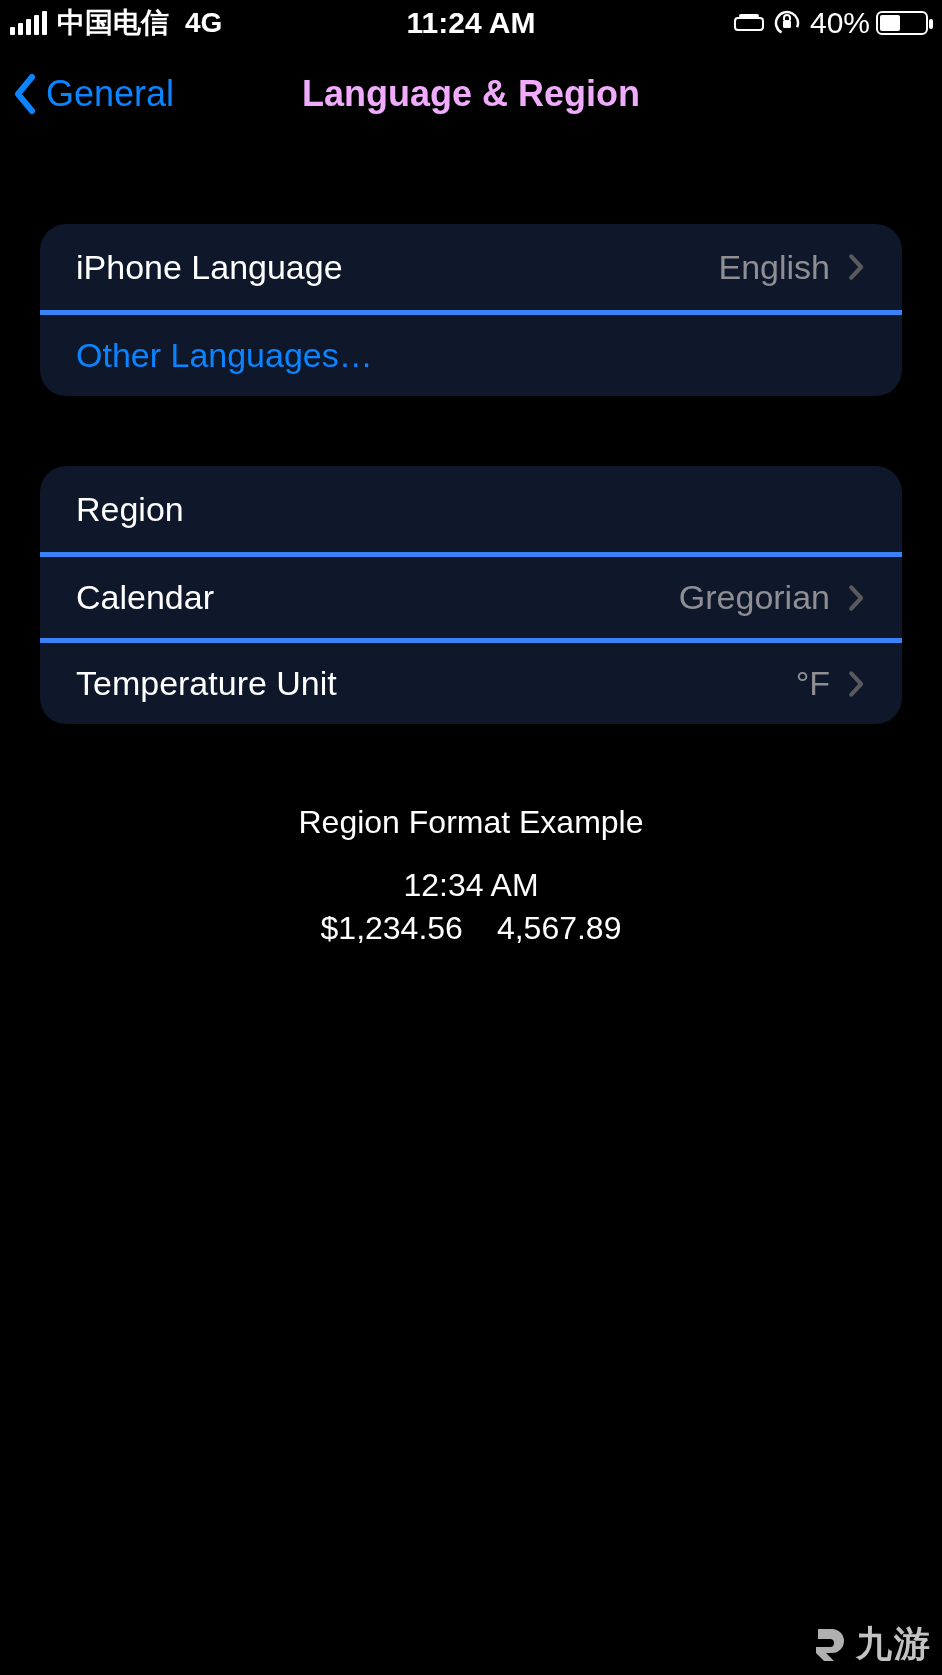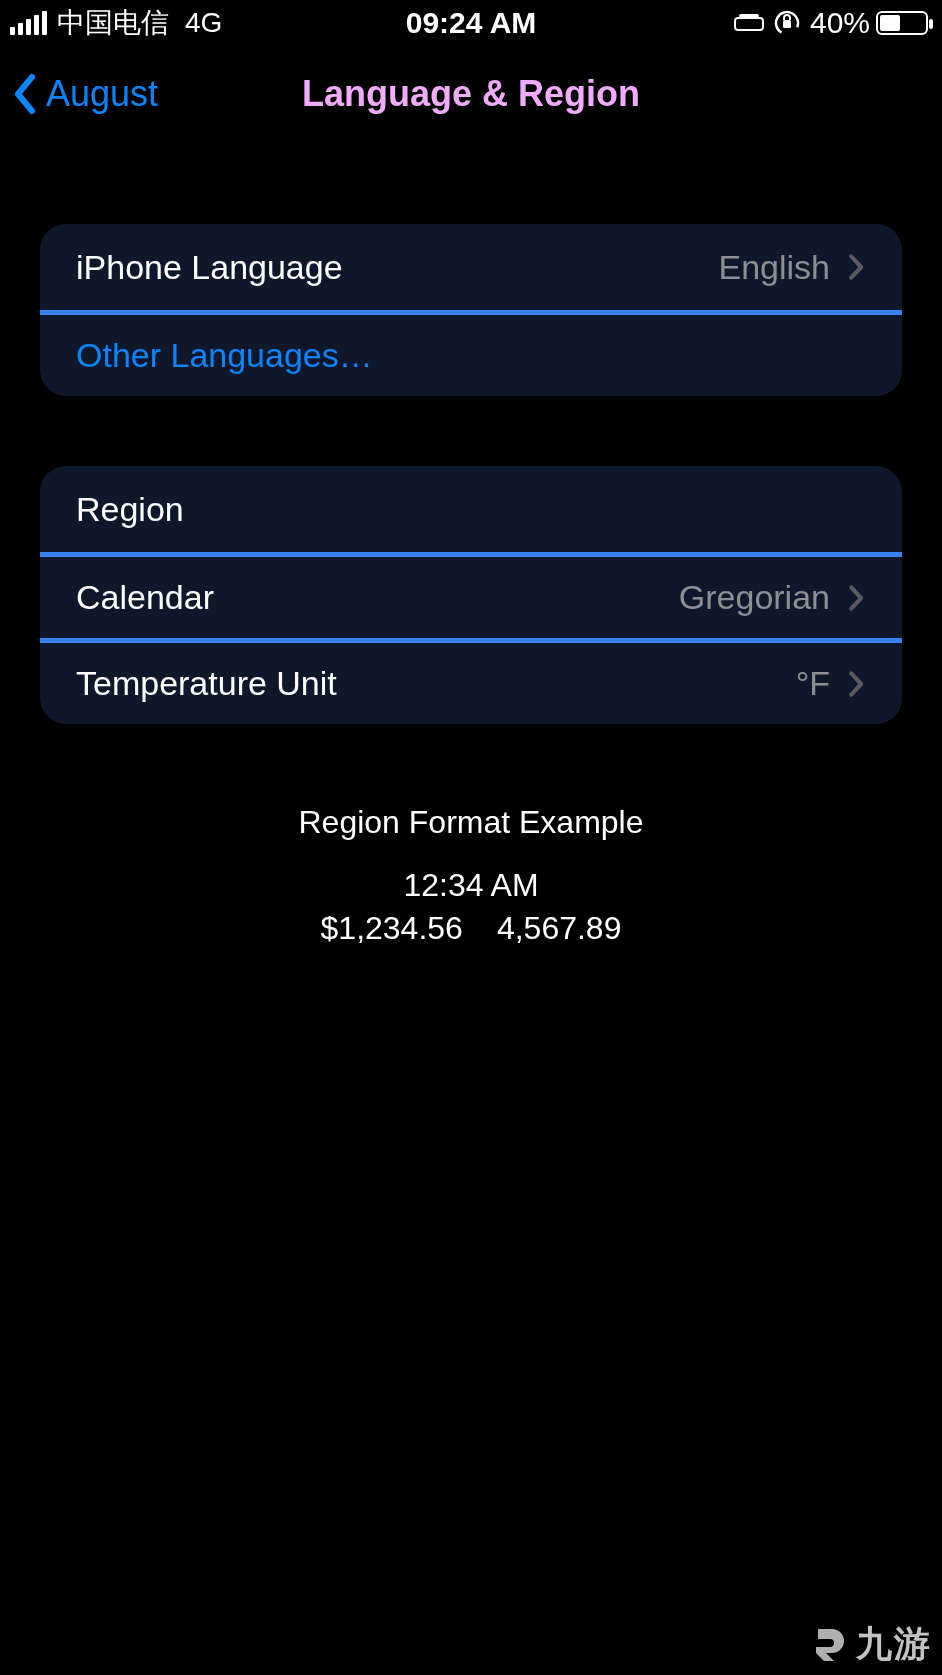--- a/index.html
+++ b/index.html
@@ -1,21 +1,21 @@
 <!DOCTYPE html>
 <html><head>
 <meta charset="utf-8">
 <style>
   * { margin: 0; padding: 0; box-sizing: border-box; }
   html, body { width: 942px; height: 1675px; background: #000; color: #fff; font-family: -apple-system, "Helvetica Neue", Arial, sans-serif; overflow: hidden; }
   .screen { width: 942px; height: 1675px; position: relative; display: flex; flex-direction: column; }
 
   
   .status-bar { display: flex; align-items: center; justify-content: space-between; height: 46px; padding: 0 14px 0 10px; font-size: 28px; font-weight: 500; }
-  .sb-left { display: flex; align-items: center; gap: 10px; }
+  .sb-left { display: flex; align-items: center; gap: 10px; font-weight: bold; }
   .signal { display: inline-flex; align-items: flex-end; gap: 3px; }
   .signal span { width: 5px; background: #fff; border-radius: 1px; }
   .signal span:nth-child(1){height:8px}.signal span:nth-child(2){height:12px}.signal span:nth-child(3){height:16px}.signal span:nth-child(4){height:20px}.signal span:nth-child(5){height:24px}
   .carrier { font-size: 28px; letter-spacing: 0; }
   .network { font-size: 28px; margin-left: 6px; }
   .sb-center { font-size: 30px; font-weight: 600; position:absolute; left:50%; transform:translateX(-50%); }
   .sb-right { display:flex; align-items:center; gap: 10px; }
   .lock-ind svg, .focus-ind svg { display:block; }
   .batt-box { display:inline-flex; align-items:center; gap:6px; }
   .batt-pct { font-size: 30px; }
@@ -66,21 +66,21 @@
       <span class="signal">
           <span></span>
           <span></span>
           <span></span>
           <span></span>
           <span></span>
         </span>
       <span class="carrier">中国电信</span>
       <span class="network">4G</span>
     </div>
-    <div class="sb-center">09:24 AM</div>
+    <div class="sb-center">11:24 AM</div>
     <div class="sb-right">
       <span class="focus-ind">
         <svg width="30" height="22" viewBox="0 0 30 22">
             <rect x="1" y="6" width="28" height="12" rx="3" fill="none" stroke="#fff" stroke-width="2"></rect>
             <rect x="5" y="2" width="20" height="4" rx="2" fill="#fff"></rect>
           </svg>
       </span>
       <span class="lock-ind">
         <svg width="26" height="26" viewBox="0 0 26 26">
             <circle cx="13" cy="13" r="11" fill="none" stroke="#fff" stroke-width="2.5" stroke-dasharray="50 20" transform="rotate(120 13 13)"></circle>
@@ -95,21 +95,21 @@
           </span>
       </span>
     </div>
   </div>
 
   <div class="nav">
     <div class="nav-back">
       <svg viewBox="0 0 28 42">
           <path d="M20 4 L6 21 L20 38" fill="none" stroke="#0a84ff" stroke-width="6" stroke-linecap="round" stroke-linejoin="round"></path>
         </svg>
-      <span>August</span>
+      <span>General</span>
     </div>
     <div class="nav-title">Language &amp; Region</div>
   </div>
 
   <div class="content">
 
     <div class="group first-group">
       <div class="row">
         <span class="row-left">iPhone Language</span>
         <span class="row-right">

